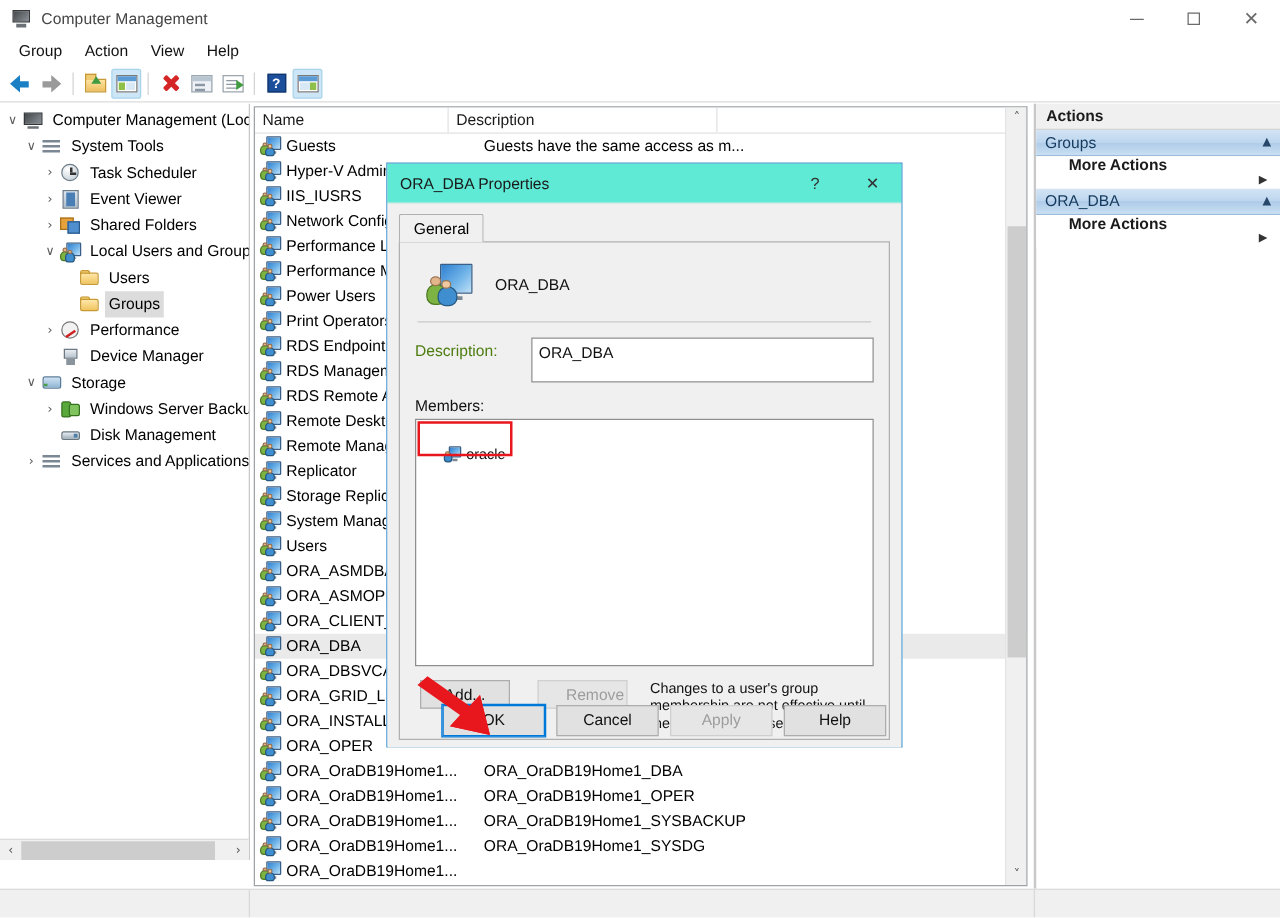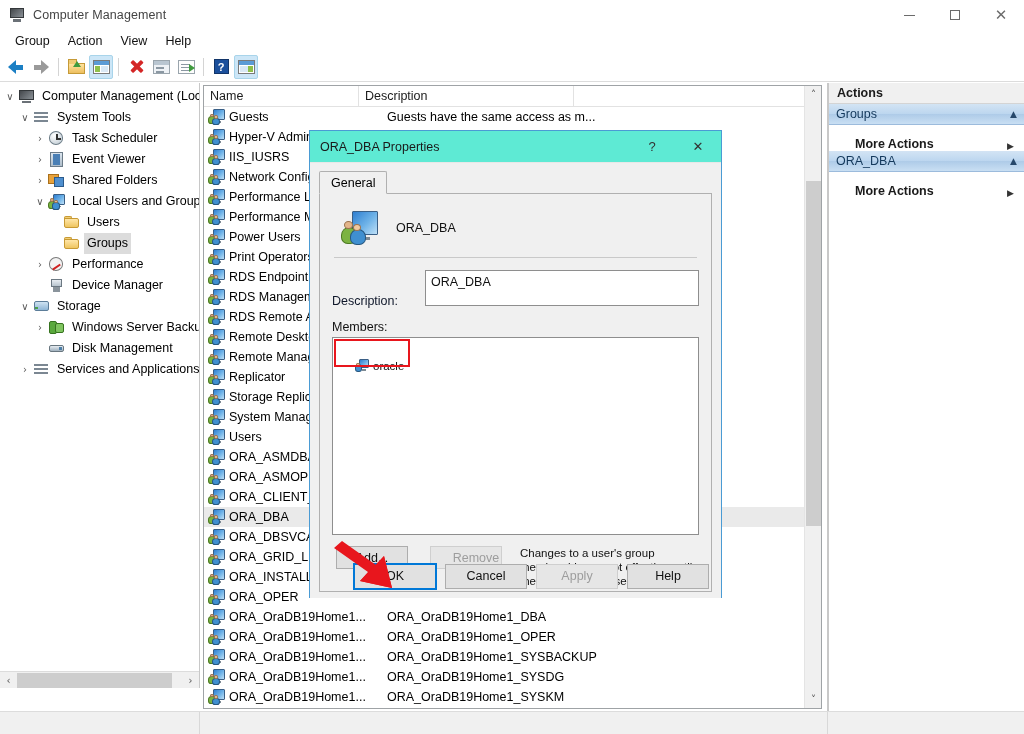--- a/index.html
+++ b/index.html
@@ -130,22 +130,22 @@
     font-weight: bold; font-size: 12.5px; padding: 2px 8px; line-height: 17px; color: #1a1a1a;
   }
   .act-group-hdr {
     height: 21px;
     background: linear-gradient(to bottom, #d3e4f4 0%, #bcd6ef 50%, #aecbe8 51%, #c9dff3 100%);
     border-bottom: 1px solid #9cbbdc;
     display: flex; align-items: center; padding: 0 7px; font-size: 12.5px; color: #14395c;
   }
   .act-group-hdr .caret { margin-left: auto; font-size: 9px; font-family: "DejaVu Sans", sans-serif; color: #27486b; }
   .act-item {
-    height: 26px; display: flex; align-items: flex-end; padding-left: 26px; font-size: 12.5px;
-    font-weight: bold; color: #1a1a1a; background: #fff;
+    height: 26px; display: flex; align-items: flex-start; padding-left: 26px; font-size: 12.5px;
+    font-weight: bold; color: #1a1a1a; background: #fff; flex-direction: column;
   }
   .act-item .arrow { margin-left: auto; margin-right: 10px; font-size: 9px; font-family: "DejaVu Sans", sans-serif; color: #333; }
 
   .statusbar {
     position: absolute; left: 0; top: 711px; width: 1024px; height: 23px;
     background: #f0f0f0; border-top: 1px solid #dcdcdc;
   }
   .sb-seg { position: absolute; top: 0; height: 22px; border-right: 1px solid #d8d8d8; }
 
   
@@ -173,21 +173,21 @@
   .tab.active { background: #f0f0f0; border-bottom: 1px solid #f0f0f0; position: relative; top: 0; }
   .tabpanel {
     border: 1px solid #b0b0b0; background: #f0f0f0; margin-top: -1px;
     padding: 12px 12px 10px 12px; height: 399px; position: relative;
   }
   .grp-head { display: flex; align-items: center; height: 44px; }
   .grp-icon { width: 38px; height: 34px; margin-left: 8px; margin-right: 18px; position: relative; flex: none; }
   .grp-name { font-size: 12.5px; color: #111; }
   .hrule { height: 1px; background: #c9c9c9; margin: 7px 2px 12px 2px; }
   .row-desc { display: flex; align-items: flex-start; }
-  .lbl { font-size: 12.5px; color: #0f172a; width: 93px; padding-top: 4px; margin-top: 20px; }
+  .lbl { font-size: 12.5px; color: #4d7c0f; width: 93px; padding-top: 4px; }
   .textbox {
     flex: 1; height: 36px; background: #ffffff; border: 1px solid #8e8e8e;
     font-size: 12.5px; padding: 3px 5px; color: #111; line-height: 16px;
   }
   .lbl-members { font-size: 12.5px; color: #111; margin: 12px 0 3px 0; }
   .members-box {
     height: 198px; background: #ffffff; border: 1px solid #8e8e8e; position: relative;
     padding: 19px;
   }
   .member-item { display: flex; align-items: center; height: 17px; padding-left: 2px; }
@@ -988,21 +988,20 @@
               <span class="ico">
                 <span class="mon"></span>
                 <span class="mon-base"></span>
                 <span class="p1"></span>
                 <span class="p1h"></span>
                 <span class="p2"></span>
                 <span class="p2h"></span>
               </span>
             </span>
             <span class="lv-name">ORA_OraDB19Home1...</span>
-            <span class="lv-desc">ORA_OraDB19Home1_SYSKM</span>
           </div>
         </div>
       <div class="lv-vscroll">
         <span class="vs-arrow">˄</span>
         <span class="vs-thumb"></span>
         <span class="vs-arrow" style="position:absolute;bottom:0;left:0;">˅</span>
       </div>
     </div>
   </div>
 

